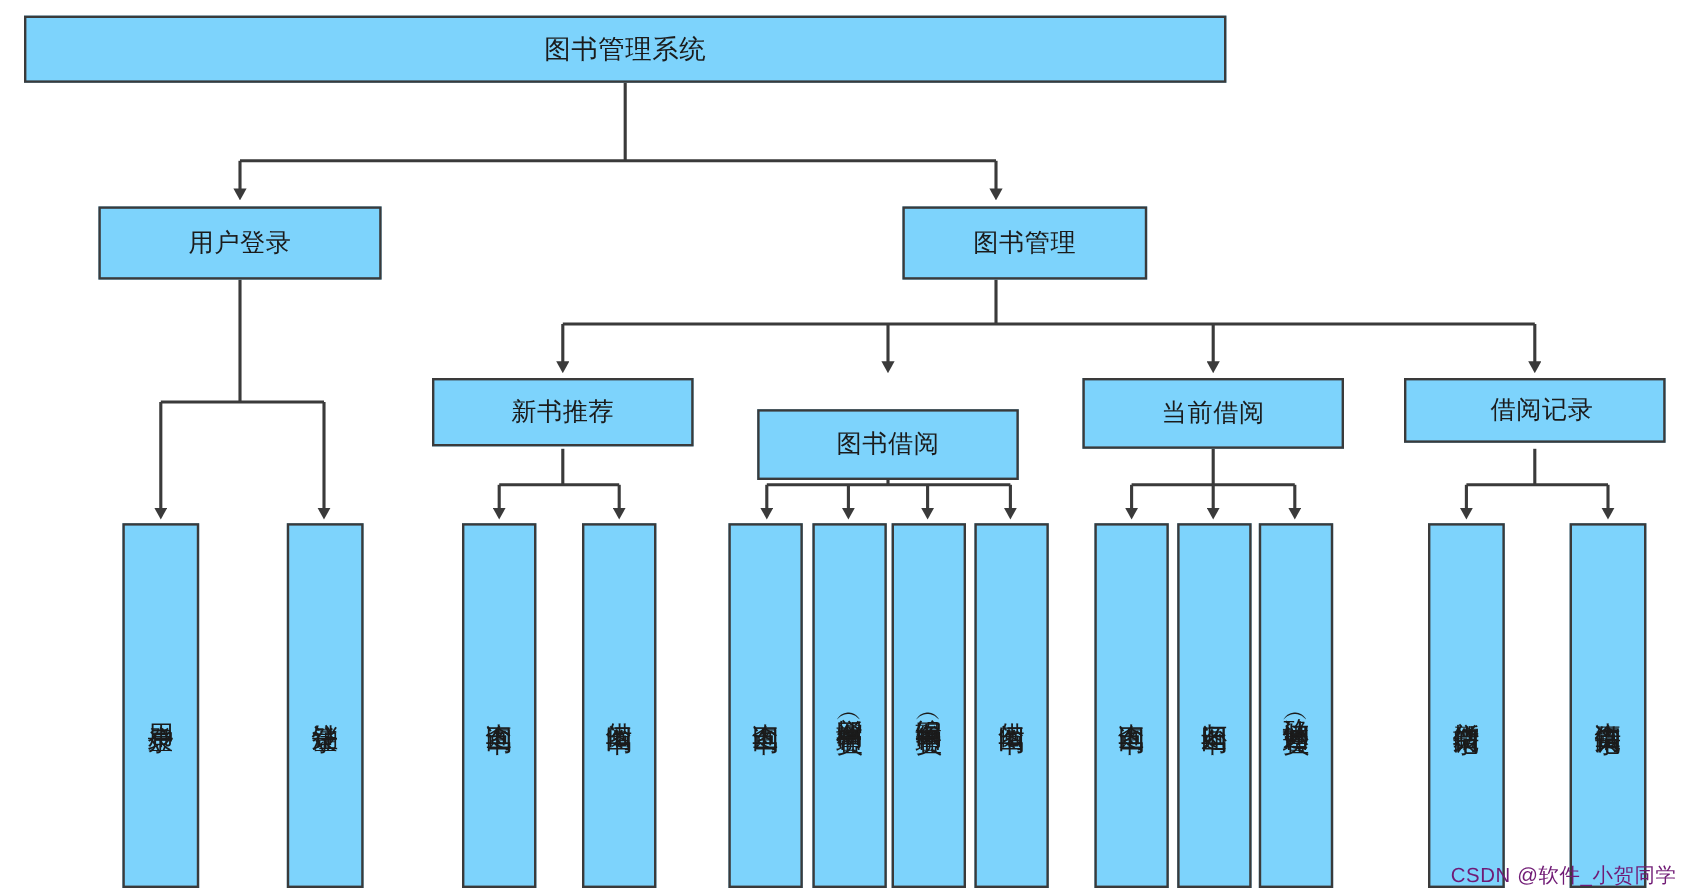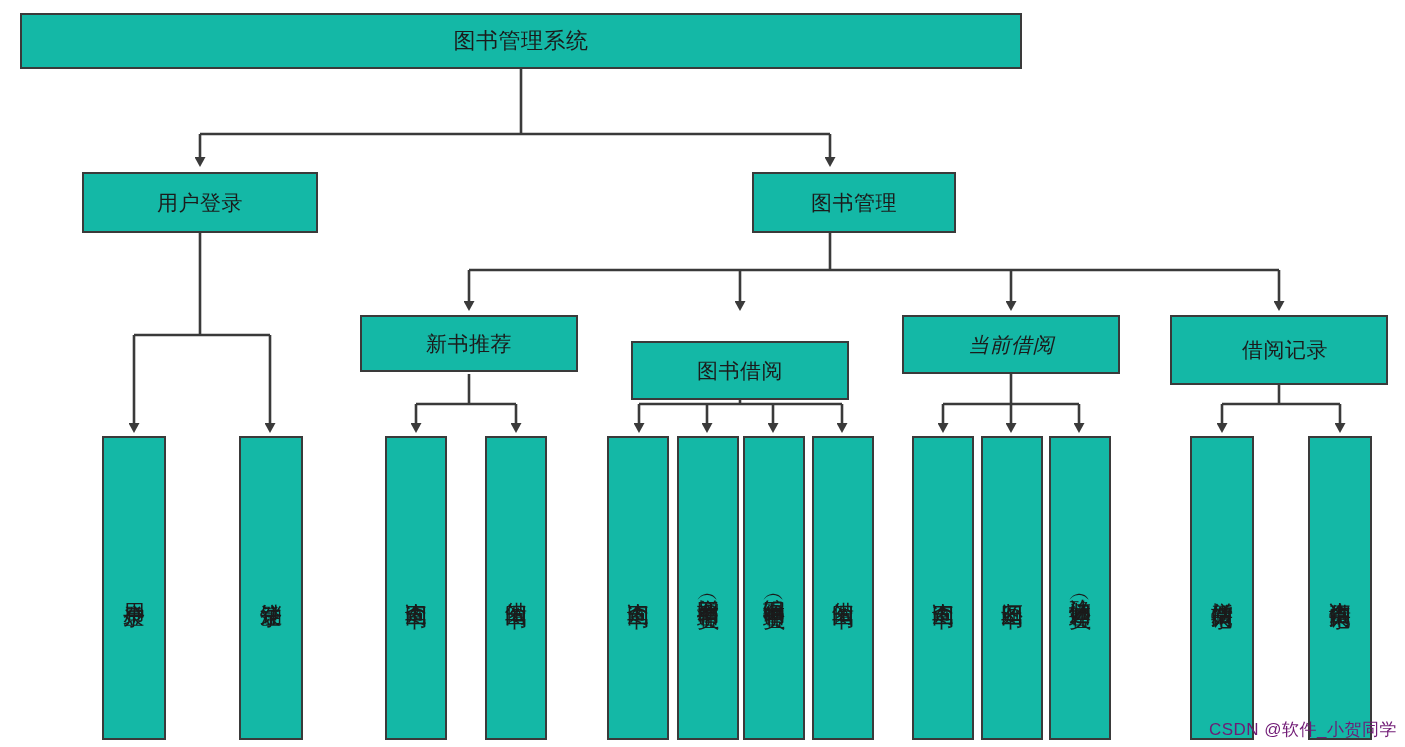--- a/index.html
+++ b/index.html
@@ -22,21 +22,21 @@
     left: 0;
     top: 0;
     width: 1405px;
     height: 747px;
     pointer-events: none;
   }
   .node {
     position: absolute;
     box-sizing: border-box;
     border: 2.5px solid #3a3a3a;
-    background: #14b8a6;
+    background: #7dd3fc;
     display: flex;
     align-items: center;
     justify-content: center;
     color: #1b1b1b;
     z-index: 2;
   }
   .node .lbl {
     display: block;
     line-height: 1.12;
     letter-spacing: 0.5px;
@@ -138,24 +138,24 @@
   <div class="node horiz" style="left:712px; top:172px; width:204px; height:61px;margin-left:40px;">
     <span class="lbl">图书管理</span>
   </div>
 
   <div class="node horiz" style="left:360px; top:315px; width:218px; height:57px;">
     <span class="lbl">新书推荐</span>
   </div>
   <div class="node horiz" style="left:631px; top:315px; width:218px; height:59px;margin-top:26px;">
     <span class="lbl">图书借阅</span>
   </div>
-  <div class="node horiz" style="left:902px; top:315px; width:218px; height:59px;font-style:italic;">
+  <div class="node horiz" style="left:902px; top:315px; width:218px; height:59px;">
     <span class="lbl">当前借阅</span>
   </div>
-  <div class="node horiz" style="left:1170px; top:315px; width:218px; height:70px;padding-left:12px;">
+  <div class="node horiz" style="left:1170px; top:315px; width:218px; height:54px;padding-left:12px;">
     <span class="lbl">借阅记录</span>
   </div>
 
   <div class="node vert" style="left:102px; top:436px; width:64px; height:304px;">
     <span class="lbl">用户登录</span>
   </div>
   <div class="node vert" style="left:239px; top:436px; width:64px; height:304px;">
     <span class="lbl">注销登录</span>
   </div>
 

